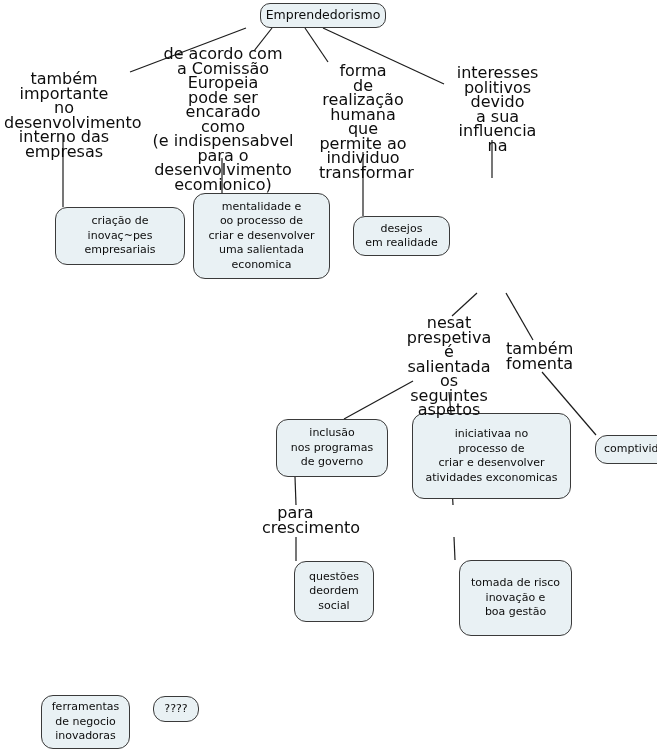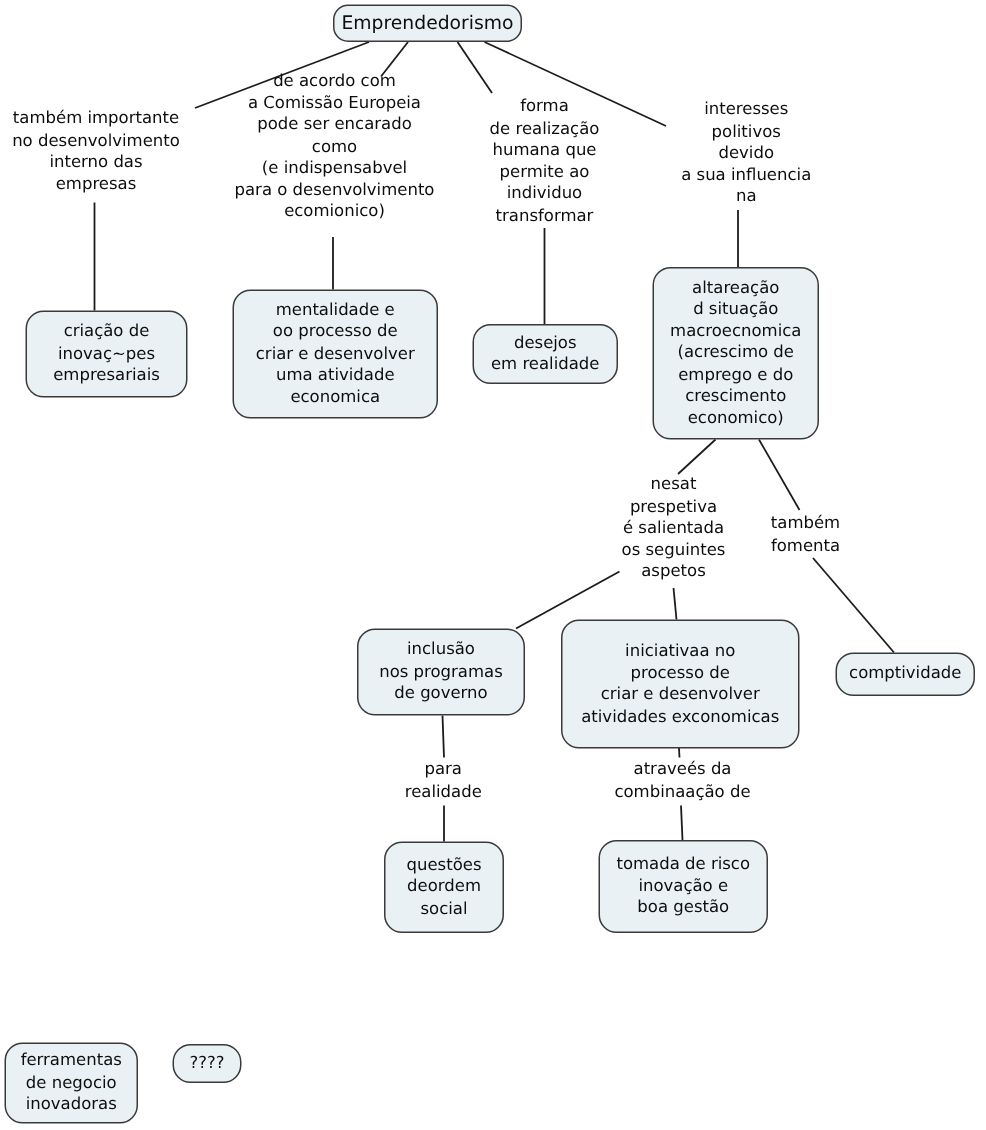--- a/index.html
+++ b/index.html
@@ -22,26 +22,27 @@
   .connector-layer line{stroke:var(--connector);stroke-width:1.2;}
   .node{
     position:absolute;box-sizing:border-box;
     background:var(--node-fill);
     border:1px solid var(--node-border);
     border-radius:12px;
     display:flex;align-items:center;justify-content:center;
     text-align:center;white-space:pre-line;
     font-size:11px;line-height:14.5px;
     padding:2px 4px;
+    margin-left:38px;
   }
   .root-node{font-size:12.5px;border-radius:10px;}
   .link-label{
     position:absolute;box-sizing:border-box;
     text-align:center;white-space:pre-line;
-    font-size:11px;line-height:14.5px;
+    font-size:16px;line-height:14.5px;
   }
 </style>
 </head>
 <body>
 
 <div class="canvas">
 
   <svg class="connector-layer" viewBox="0 0 657 753" xmlns="http://www.w3.org/2000/svg">
     <line x1="246" y1="28" x2="130" y2="72"></line>
     <line x1="272" y1="28" x2="254" y2="51"></line>
@@ -57,57 +58,50 @@
     <line x1="449" y1="392" x2="451" y2="413"></line>
     <line x1="542" y1="372" x2="596" y2="435"></line>
     <line x1="295" y1="477" x2="296" y2="505"></line>
     <line x1="296" y1="537" x2="296" y2="561"></line>
     <line x1="452" y1="487" x2="453" y2="505"></line>
     <line x1="454" y1="537" x2="455" y2="560"></line>
   </svg>
 
   <div class="node root-node" style="left:222px;top:3px;width:126px;height:25px">Emprendedorismo</div>
 
-  <div class="node" style="left:17px;top:207px;width:108px;height:58px">criação de
+  <div class="node" style="left:17px;top:207px;width:130px;height:58px">criação de
 inovaç~pes
 empresariais</div>
 
   <div class="node" style="left:155px;top:193px;width:137px;height:86px">mentalidade e
 oo processo de
 criar e desenvolver
-uma atividade
+uma salientada
 economica</div>
 
   <div class="node" style="left:315px;top:216px;width:97px;height:40px">desejos
 em realidade</div>
 
-  <div class="node" style="left:435px;top:178px;width:111px;height:115px">altareação
-d situação
-macroecnomica
-(acrescimo de
-emprego e do
-crescimento
-economico)</div>
 
   <div class="node" style="left:238px;top:419px;width:112px;height:58px">inclusão
 nos programas
 de governo</div>
 
   <div class="node" style="left:374px;top:413px;width:159px;height:86px">iniciativaa no
 processo de
 criar e desenvolver
 atividades exconomicas</div>
 
   <div class="node" style="left:557px;top:435px;width:93px;height:29px">comptividade</div>
 
   <div class="node" style="left:256px;top:561px;width:80px;height:61px">questões
 deordem
 social</div>
 
-  <div class="node" style="left:399px;top:560px;width:113px;height:62px">tomada de risco
+  <div class="node" style="left:421px;top:560px;width:113px;height:76px">tomada de risco
 inovação e
 boa gestão</div>
 
   <div class="node" style="left:3px;top:695px;width:89px;height:54px">ferramentas
 de negocio
 inovadoras</div>
 
   <div class="node" style="left:115px;top:696px;width:46px;height:26px">????</div>
 
   <div class="link-label" style="left:4px;top:72px;width:120px">também importante
@@ -139,18 +133,16 @@
   <div class="link-label" style="left:447px;top:66px;width:101px">interesses
 politivos
 devido
 a sua influencia
 na</div>
 
   <div class="link-label" style="left:506px;top:342px;width:62px">também
 fomenta</div>
 
   <div class="link-label" style="left:262px;top:506px;width:67px">para
-realidade</div>
+crescimento</div>
 
-  <div class="link-label" style="left:404px;top:506px;width:102px">atraveés da
-combinaação de</div>
 
 </div>
 
 </body></html>

